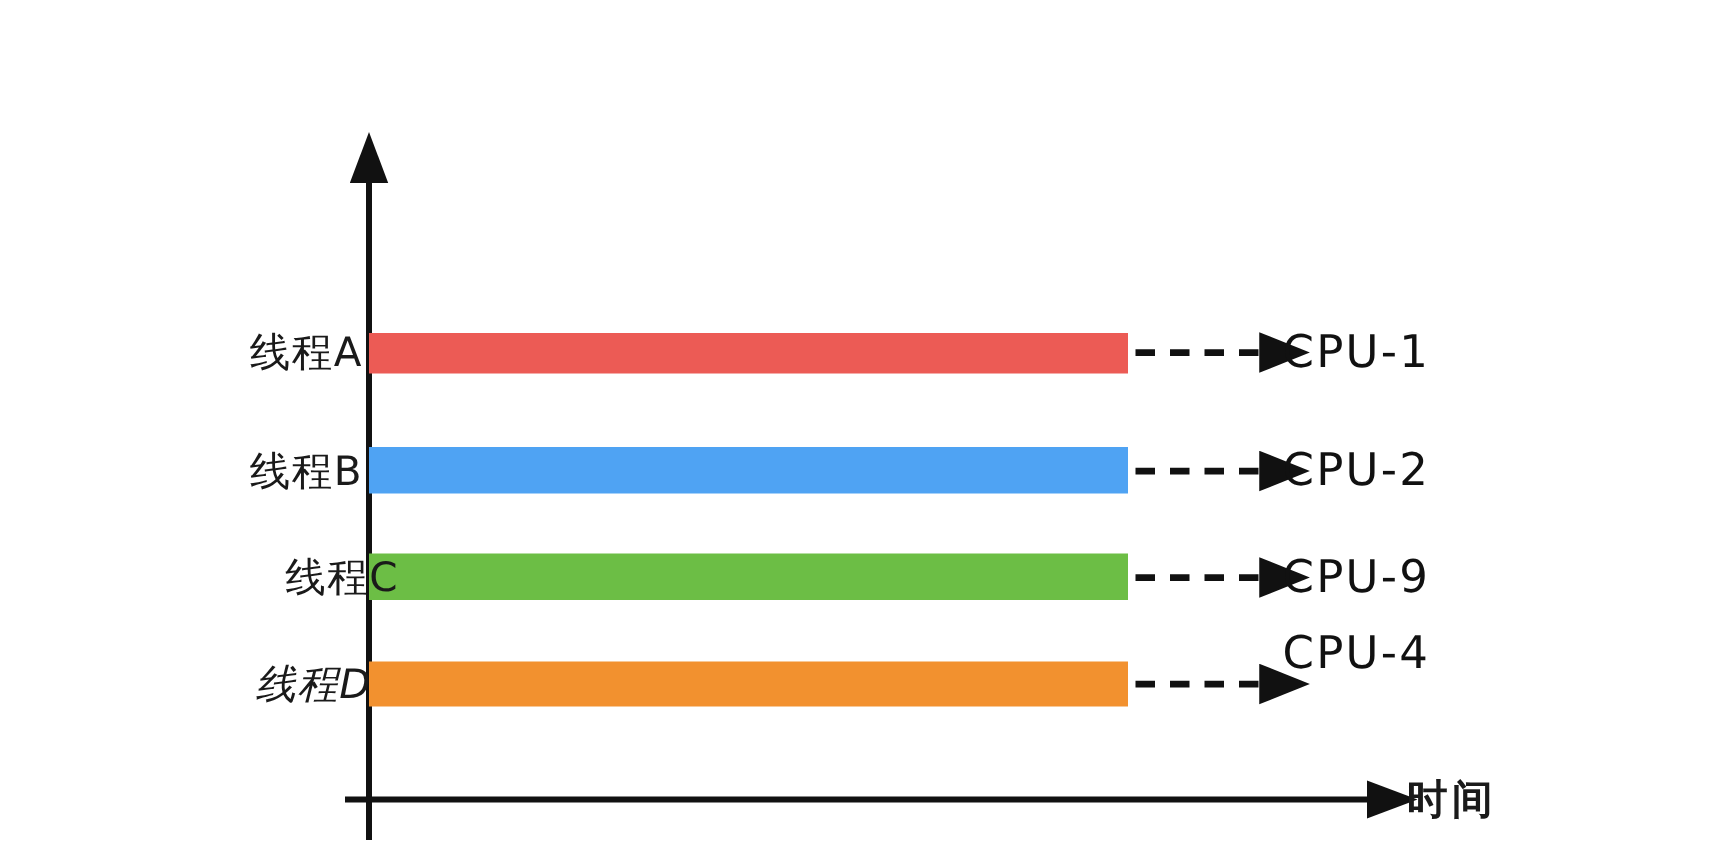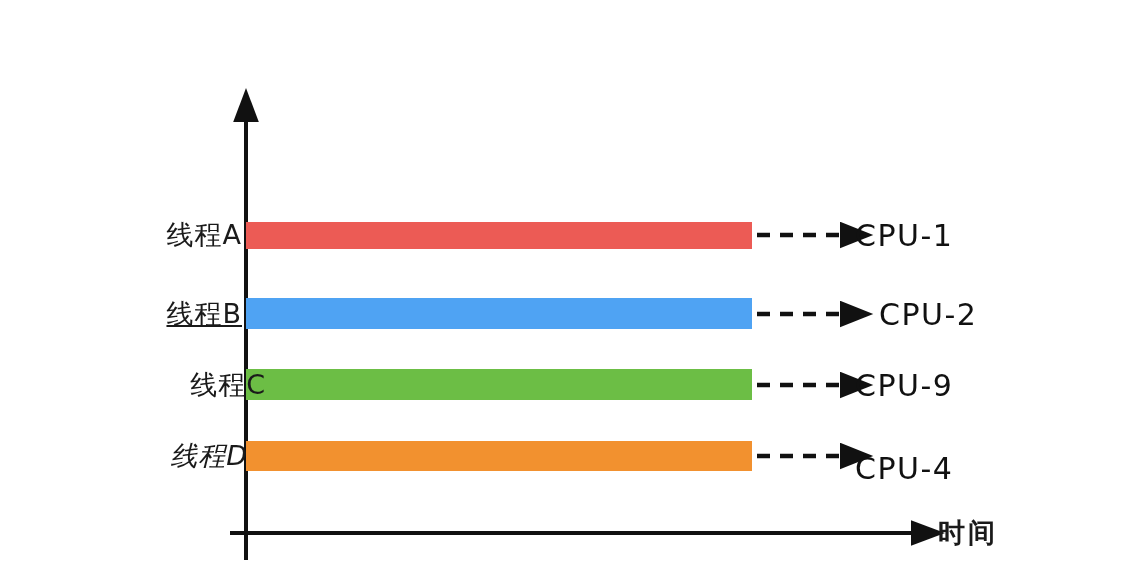--- a/index.html
+++ b/index.html
@@ -86,27 +86,27 @@
     <g id="arrows-group">
         <line x1="757" y1="235" x2="844" y2="235" stroke="#111111" stroke-width="4.5" stroke-dasharray="13 10" marker-end="url(#dash-arrow)"></line>
         <line x1="757" y1="314" x2="844" y2="314" stroke="#111111" stroke-width="4.5" stroke-dasharray="13 10" marker-end="url(#dash-arrow)"></line>
         <line x1="757" y1="385" x2="844" y2="385" stroke="#111111" stroke-width="4.5" stroke-dasharray="13 10" marker-end="url(#dash-arrow)"></line>
         <line x1="757" y1="456" x2="844" y2="456" stroke="#111111" stroke-width="4.5" stroke-dasharray="13 10" marker-end="url(#dash-arrow)"></line>
       </g>
   </svg>
 
   <div id="thread-labels">
       <div class="thread-label" style="right: 918px; top: 235px;">线程A</div>
-      <div class="thread-label" style="right: 918px; top: 314px; text-decoration: underline;">线程B</div>
+      <div class="thread-label" style="right: 918px; top: 314px;">线程B</div>
       <div class="thread-label" style="right: 894px; top: 385px;">线程C</div>
       <div class="thread-label" style="right: 912px; top: 456px; font-style: italic;">线程D</div>
     </div>
 
   <div id="cpu-labels">
       <div class="cpu-label" style="left: 855px; top: 235px;">CPU-1</div>
-      <div class="cpu-label" style="left: 855px; top: 314px; margin-left: 24px;">CPU-2</div>
+      <div class="cpu-label" style="left: 855px; top: 314px;">CPU-2</div>
       <div class="cpu-label" style="left: 855px; top: 385px;">CPU-9</div>
-      <div class="cpu-label" style="left: 855px; top: 468px;">CPU-4</div>
+      <div class="cpu-label" style="left: 855px; top: 436px;">CPU-4</div>
     </div>
 
   <div class="axis-label" style="left:938px; top:533px;">时间</div>
 
 </div>
 
 </body></html>

